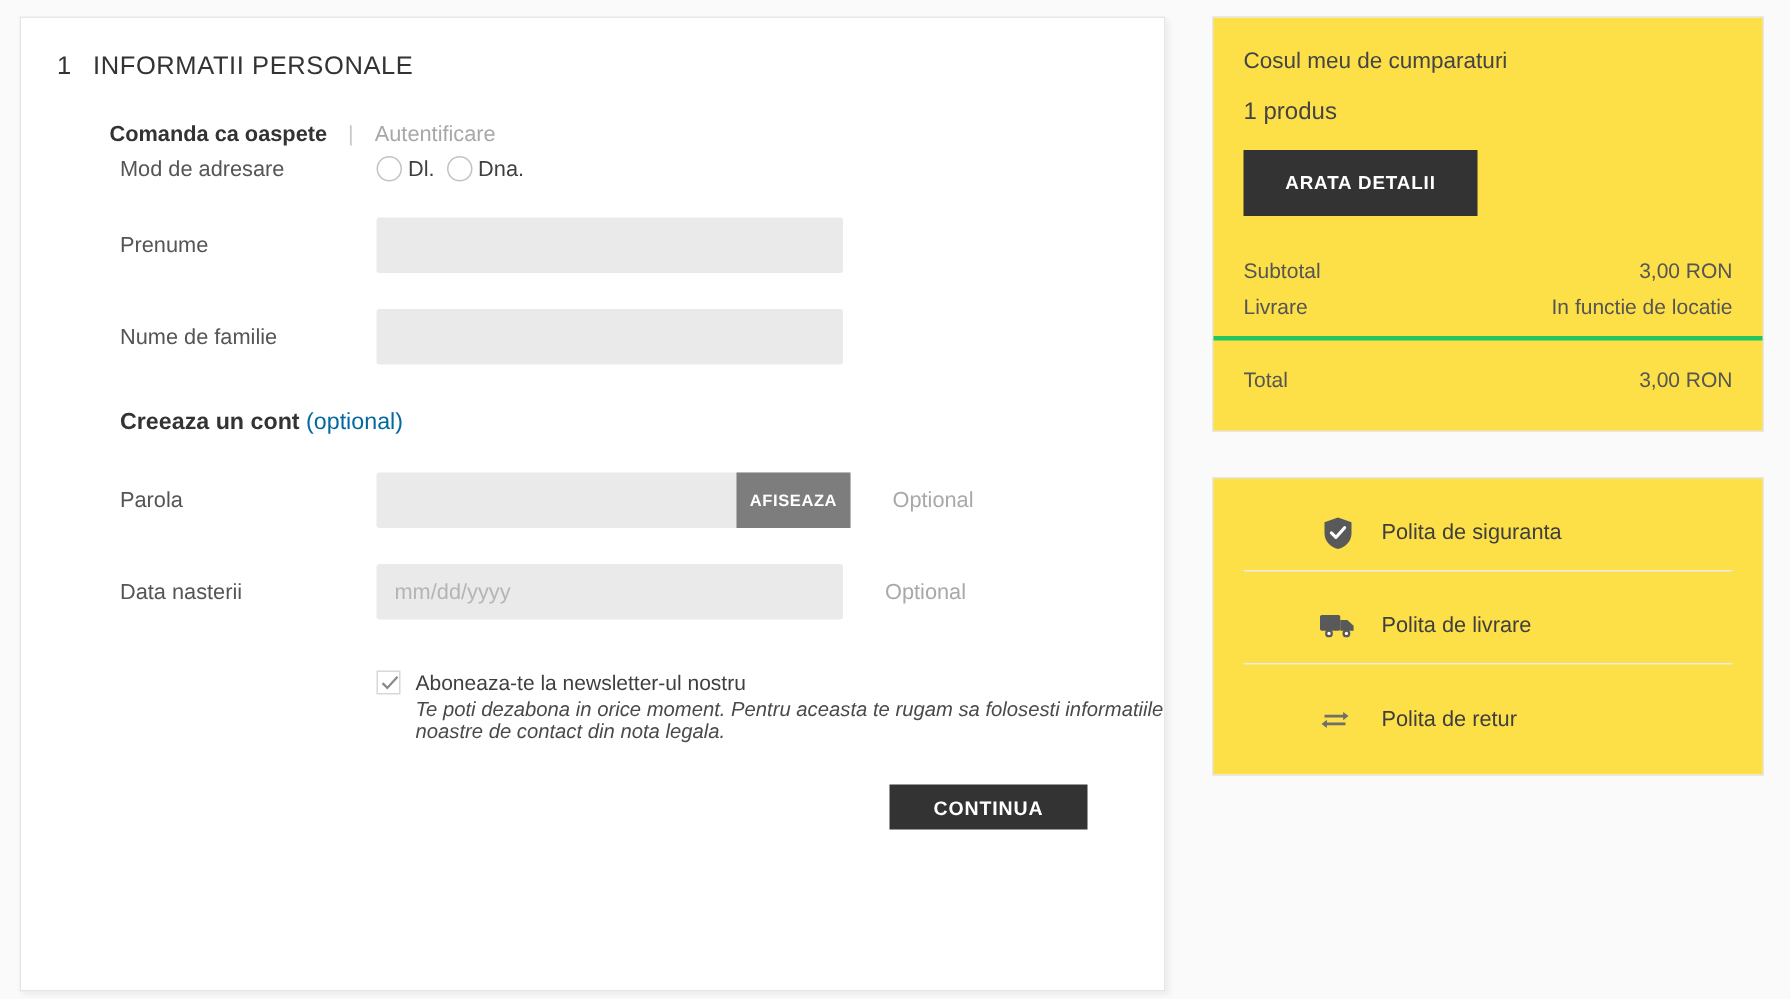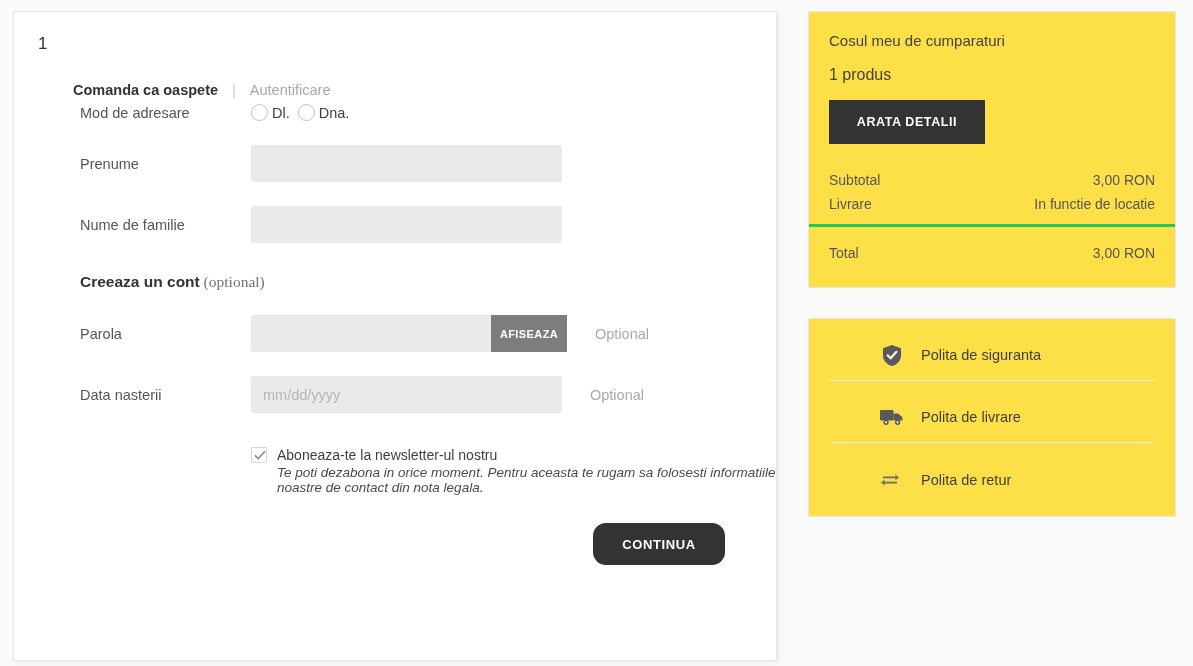--- a/index.html
+++ b/index.html
@@ -65,21 +65,21 @@
     border: 1.6px solid #c2c2c2; background: #fff;
     display: inline-block;
   }
   .radio-text { font-size: 14.5px; color: #3f3f3f; margin-left: 4px; }
 
   .acct-head {
     margin: 30px 0 0 66px;
     font-size: 15.5px; color: #333;
   }
   .acct-head b { font-weight: bold; }
-  .acct-head span { color: #737373; font-family: Liberation Serif, serif; }
+  .acct-head span { color: #0369a1; }
   .acct-sub {
     margin: 3px 0 0 66px;
     font-size: 13px; color: #b0b0b0;
   }
 
   .pw-wrap { position: relative; display: flex; }
   .pw-field { width: 316px; }
   .pw-toggle {
     position: absolute; right: 0; top: 0;
     height: 37px; width: 76px;
@@ -108,21 +108,21 @@
   .continue-wrap {
     display: flex; justify-content: flex-end;
     margin: 28px 51px 0 0;
   }
   .btn-dark {
     background: #333333; color: #ffffff;
     border: none; cursor: pointer;
     font-family: "Liberation Sans", sans-serif;
     font-weight: bold; letter-spacing: 0.6px;
   }
-  .btn-continue { width: 132px; height: 42px; font-size: 13px; border-radius: 13px; }
+  .btn-continue { width: 132px; height: 30px; font-size: 13px; }
 
   
   .right-col {
     position: absolute; left: 808px; top: 11px; width: 368px;
   }
   .card {
     background: #fde047; border: 1px solid #e6e6e6;
   }
   .cart-card { padding: 0; }
   .cart-top { padding: 20px 20px 18px 20px; }
@@ -162,20 +162,21 @@
 </style>
 </head>
 <body>
 
 <div class="page">
 
   <div class="left-panel">
 
     <div class="step-head">
       <div class="step-num">1</div>
+      <div class="step-title">INFORMATII PERSONALE</div>
     </div>
 
     <div class="tabs">
       <span class="tab-active">Comanda ca oaspete</span>
       <span class="tab-sep">|</span>
       <span class="tab-inactive">Autentificare</span>
     </div>
 
     <div class="form-row radio-row">
       <div class="form-label">Mod de adresare</div>

